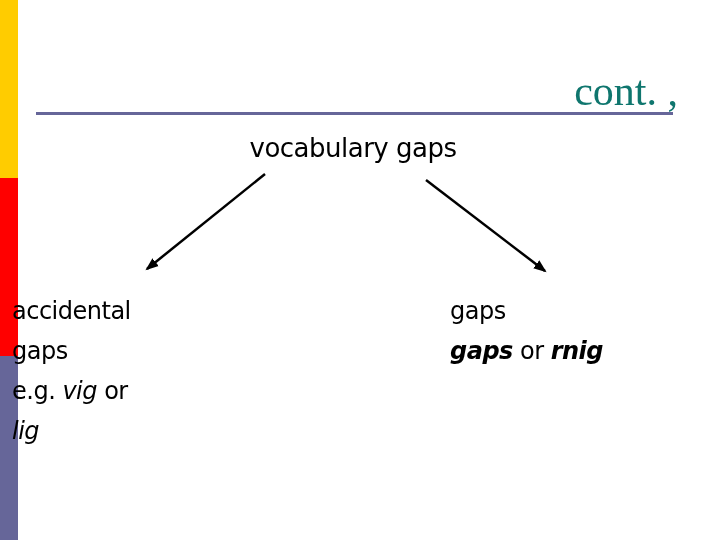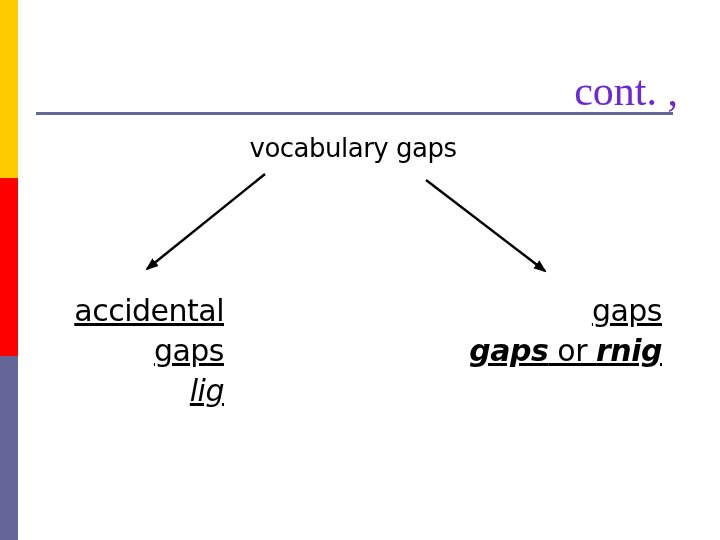--- a/index.html
+++ b/index.html
@@ -28,21 +28,21 @@
   .edge-slate  { top: 356px; height: 184px; background: #666699; }
 
   
   .title {
     position: absolute;
     top: 70px;
     right: 42px;
     font-family: "Liberation Serif", "DejaVu Serif", serif;
     font-size: 42px;
     line-height: 1;
-    color: #6d28d9;
+    color: #0f766e;
     white-space: pre;
   }
   .rule {
     position: absolute;
     top: 112px;
     left: 36px;
     width: 637px;
     height: 3px;
     background: #666699;
   }
@@ -64,25 +64,24 @@
     position: absolute;
     left: 0; top: 0;
     width: 720px; height: 540px;
     pointer-events: none;
   }
 
   
   .branch {
     position: absolute;
     width: 212px;
-    text-align: right;
-    font-size: 30px;
+    text-align: left;
+    font-size: 24px;
     line-height: 40px;
     letter-spacing: -0.5px;
-    text-decoration: underline;
   }
   .branch-left  { top: 291px; left: 12px; }
   .branch-right { top: 291px; left: 450px; }
   .it { font-style: italic; }
   .bi { font-style: italic; font-weight: bold; }
 </style>
 </head>
 <body>
 
 <div class="slide">
@@ -104,20 +103,21 @@
         <path d="M0,1 L13,6 L0,11 Z" fill="#000000"></path>
       </marker>
     </defs>
     <line x1="265" y1="174" x2="147" y2="269" stroke="#000000" stroke-width="2.5" marker-end="url(#ah)"></line>
     <line x1="426" y1="180" x2="545" y2="271" stroke="#000000" stroke-width="2.5" marker-end="url(#ah)"></line>
   </svg>
 
   <div class="branch branch-left">
     <div>accidental</div>
     <div>gaps</div>
+    <div><span>e.g. </span><span class="it">vig</span><span> or</span></div>
     <div class="it">lig</div>
   </div>
 
   <div class="branch branch-right">
     <div>gaps</div>
     <div><span class="bi">gaps</span><span> or </span><span class="bi">rnig</span></div>
   </div>
 
 </div>
 

